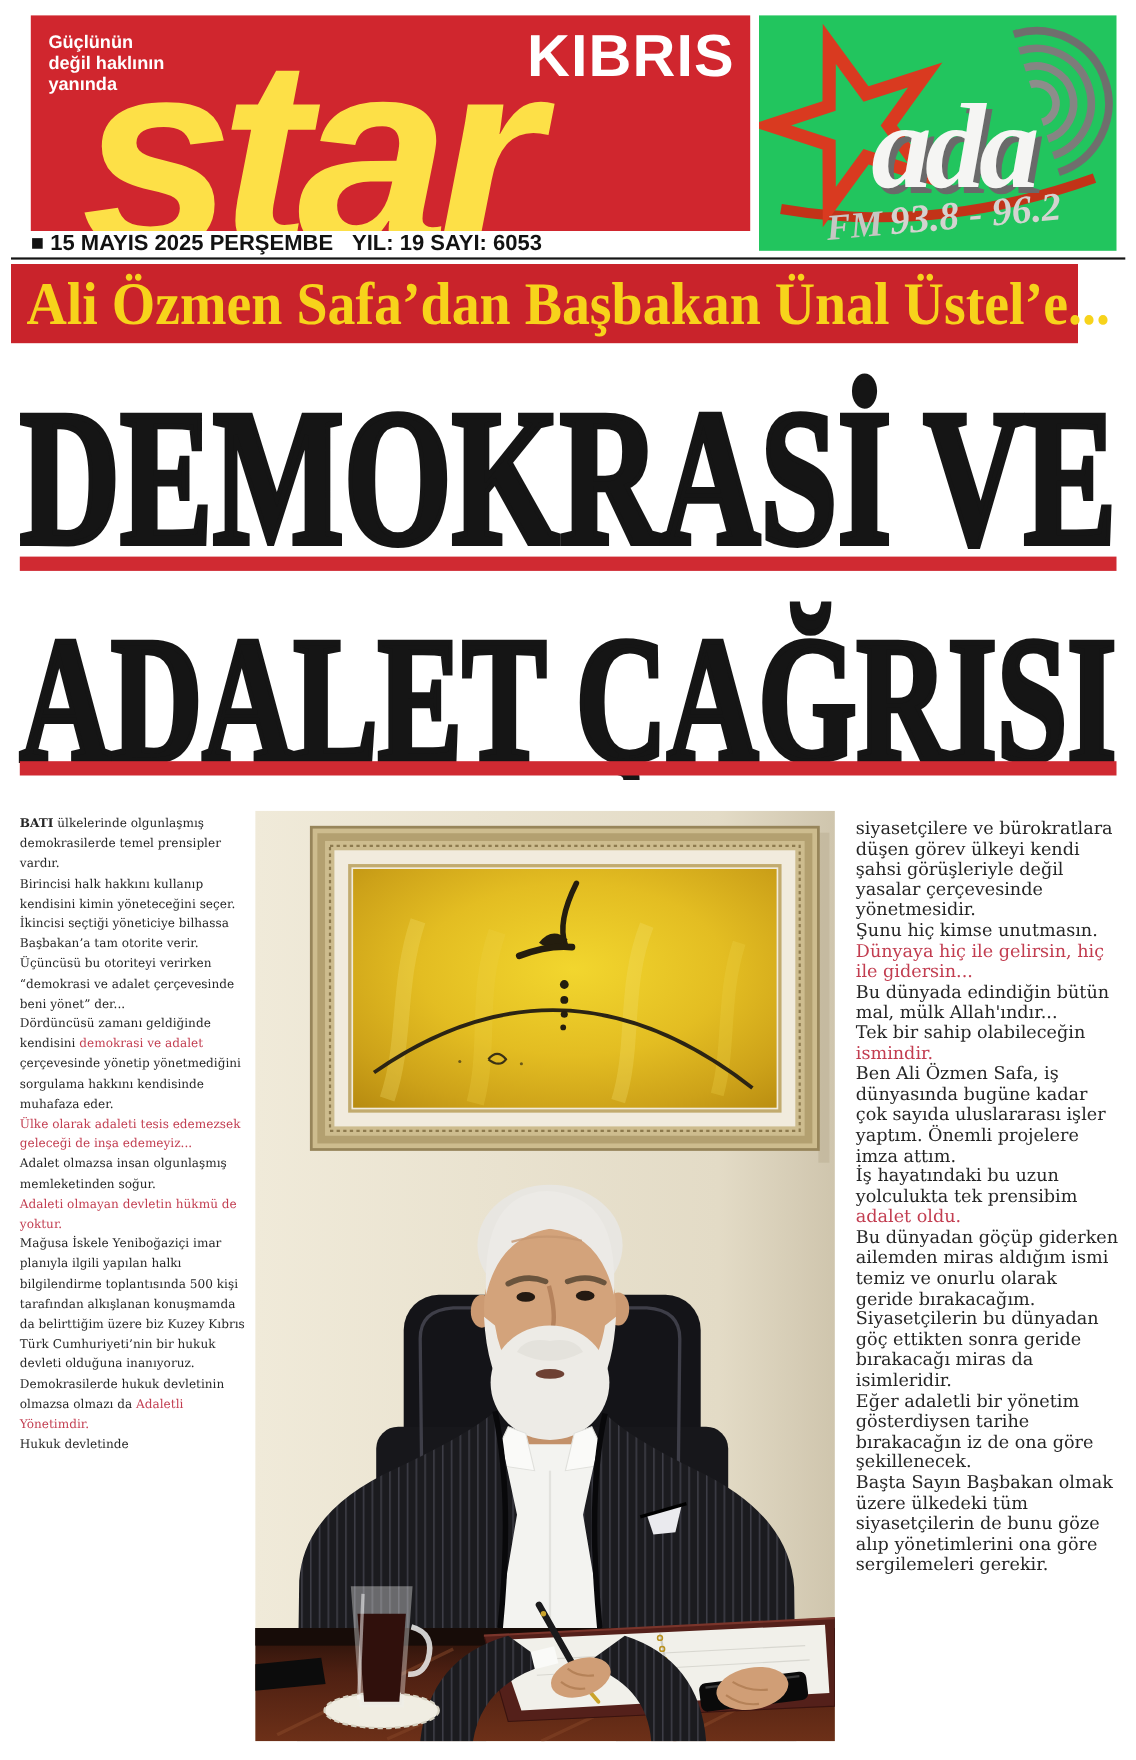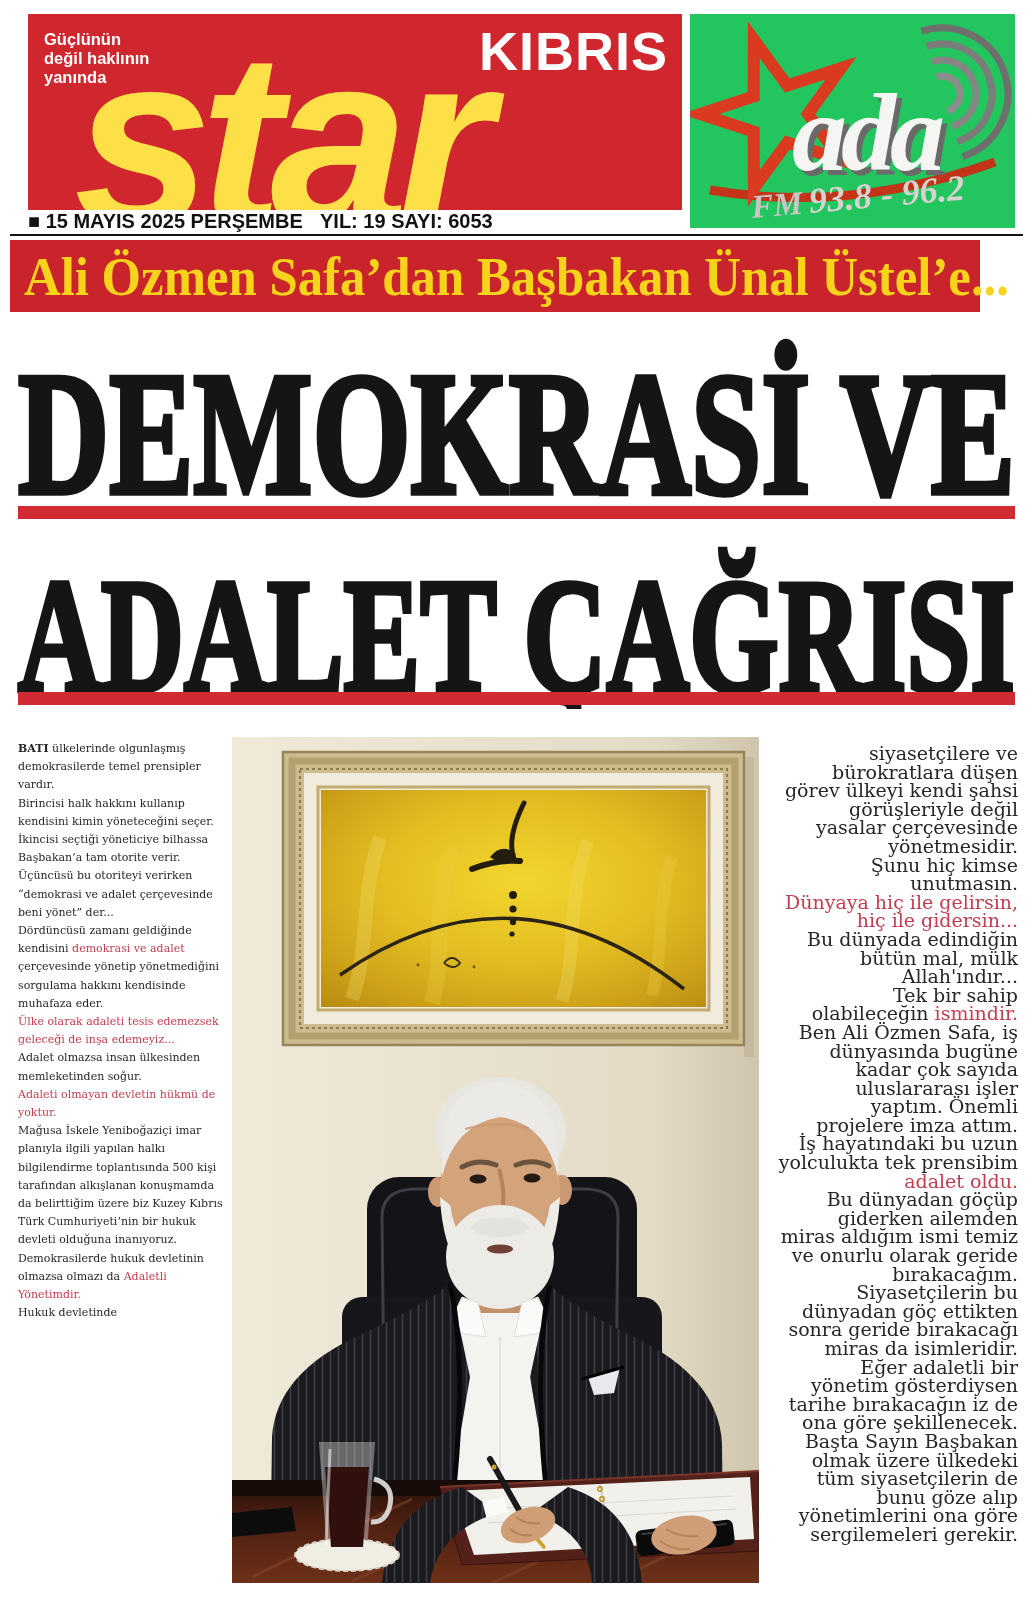--- a/index.html
+++ b/index.html
@@ -19,21 +19,21 @@
   .dl-rule{position:absolute;left:10px;top:234px;width:1013px;height:2px;background:#141414;}
   
   .kicker{position:absolute;left:10px;top:240px;width:970px;height:72px;background:#c9232b;}
   
   .hl{position:absolute;left:10px;width:1013px;}
   .bar{position:absolute;left:18px;width:997px;height:13px;background:#d02a32;}
   
   .col{position:absolute;color:#262626;font-family:"DejaVu Serif","Liberation Serif",serif;}
   .col p{margin:0;}
   .col-left{left:18px;top:740px;width:212px;font-size:11px;line-height:18.2px;}
-  .col-right{left:778px;top:744px;width:240px;font-size:19px;line-height:18.6px;text-align:right;}
+  .col-right{left:778px;top:744px;width:240px;font-size:16px;line-height:18.6px;}
   .red{color:#c23d50;}
   .b{font-weight:bold;}
   .photo{position:absolute;left:232px;top:737px;width:527px;height:846px;}
   svg text{font-family:"Liberation Serif",serif;}
 </style>
 </head>
 <body>
 
 <div class="page">
 
@@ -91,21 +91,21 @@
   </div>
   <div class="bar" style="top:692px;"></div>
 
   <div class="col col-left" id="col-left">
       <p><span class="b">BATI</span><span> ülkelerinde olgunlaşmış demokrasilerde temel prensipler vardır.</span></p>
       <p><span>Birincisi halk hakkını kullanıp kendisini kimin yöneteceğini seçer.</span></p>
       <p><span>İkincisi seçtiği yöneticiye bilhassa Başbakan’a tam otorite verir.</span></p>
       <p><span>Üçüncüsü bu otoriteyi verirken “demokrasi ve adalet çerçevesinde beni yönet” der...</span></p>
       <p><span>Dördüncüsü zamanı geldiğinde kendisini </span><span class="red">demokrasi ve adalet</span><span> çerçevesinde yönetip yönetmediğini sorgulama hakkını kendisinde muhafaza eder.</span></p>
       <p><span class="red">Ülke olarak adaleti tesis edemezsek geleceği de inşa edemeyiz...</span></p>
-      <p><span>Adalet olmazsa insan ülkesinden memleketinden soğur.</span></p>
+      <p><span>Adalet olmazsa insan olgunlaşmış memleketinden soğur.</span></p>
       <p><span class="red">Adaleti olmayan devletin hükmü de yoktur.</span></p>
       <p><span>Mağusa İskele Yeniboğaziçi imar planıyla ilgili yapılan halkı bilgilendirme toplantısında 500 kişi tarafından alkışlanan konuşmamda da belirttiğim üzere biz Kuzey Kıbrıs Türk Cumhuriyeti’nin bir hukuk devleti olduğuna inanıyoruz.</span></p>
       <p><span>Demokrasilerde hukuk devletinin olmazsa olmazı da </span><span class="red">Adaletli Yönetimdir.</span></p>
       <p><span>Hukuk devletinde</span></p>
     </div>
   <div class="col col-right" id="col-right">
       <p><span>siyasetçilere ve bürokratlara düşen görev ülkeyi kendi şahsi görüşleriyle değil yasalar çerçevesinde yönetmesidir.</span></p>
       <p><span>Şunu hiç kimse unutmasın.</span></p>
       <p><span class="red">Dünyaya hiç ile gelirsin, hiç ile gidersin...</span></p>
       <p><span>Bu dünyada edindiğin bütün mal, mülk Allah'ındır...</span></p>

